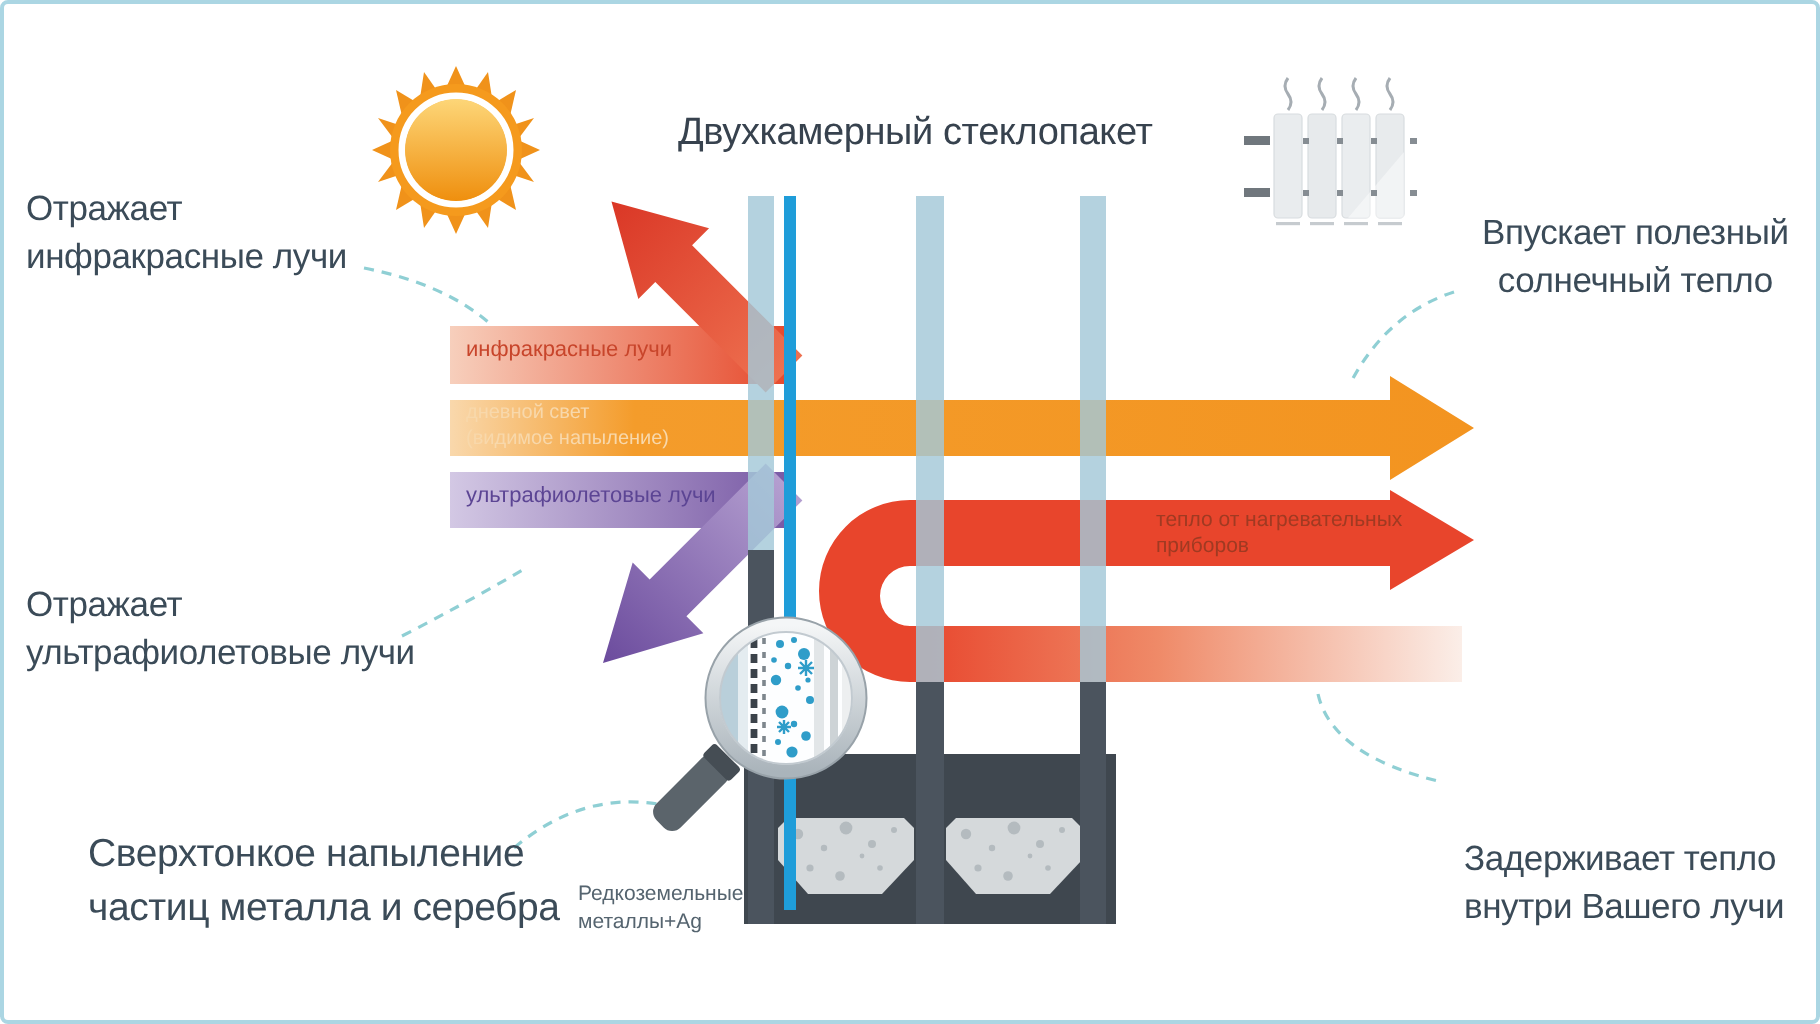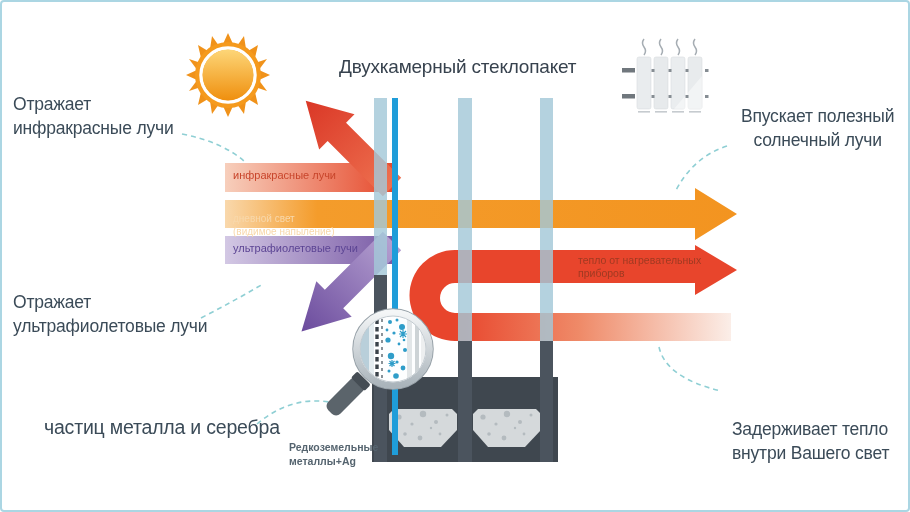--- a/index.html
+++ b/index.html
@@ -11,24 +11,24 @@
   .t{position:absolute;color:#3b4b58;font-size:17.5px;line-height:24px;letter-spacing:-0.2px;z-index:10;}
   .t div{white-space:nowrap;}
   #title{left:339px;top:55px;font-size:19px;color:#37424e;}
   #reflect-ir{left:13px;top:92px;}
   #reflect-uv{left:13px;top:290px;}
   #coating-note{left:44px;top:414px;font-size:19.5px;line-height:27px;}
   #sunlight-note{left:741px;top:104px;text-align:center;}
   #heat-note{left:732px;top:382px;margin-top:35px;}
   .bar-label{position:absolute;z-index:10;white-space:nowrap;}
   #ir-label{left:233px;top:169px;font-size:11px;color:#c8452b;}
-  #day-label{left:233px;top:201px;font-size:10px;line-height:12.5px;color:#f8d8ab;margin-top:12px;}
+  #day-label{left:233px;top:201px;font-size:10px;line-height:12.5px;color:#f8d8ab;}
   #uv-label{left:233px;top:242px;font-size:11px;color:#5c4594;}
   #heat-label{left:578px;top:254px;font-size:10.5px;line-height:13px;color:#a03a22;}
-  #rare-earth{left:289px;top:441px;font-size:10.5px;line-height:13.5px;color:#55646f;font-weight:bold;}
+  #rare-earth{left:289px;top:441px;font-size:10.5px;line-height:13.5px;color:#55646f;}
 </style>
 </head>
 <body>
 
 <div id="stage">
   <div id="frame-border"></div>
 
   <svg class="layer" width="910" height="512" viewBox="0 0 910 512">
     <defs>
       <linearGradient id="gIR" x1="0" y1="0" x2="1" y2="0">
@@ -232,29 +232,30 @@
 
   <div class="t" id="reflect-ir">
     <div>Отражает</div>
     <div>инфракрасные лучи</div>
   </div>
   <div class="t" id="reflect-uv">
     <div>Отражает</div>
     <div>ультрафиолетовые лучи</div>
   </div>
   <div class="t" id="coating-note">
+    <div>Сверхтонкое напыление</div>
     <div>частиц металла и серебра</div>
   </div>
   <div class="t" id="sunlight-note">
     <div>Впускает полезный</div>
-    <div>солнечный лучи</div>
+    <div>солнечный тепло</div>
   </div>
   <div class="t" id="heat-note">
     <div>Задерживает тепло</div>
-    <div>внутри Вашего свет</div>
+    <div>внутри Вашего лучи</div>
   </div>
 
   <div class="bar-label" id="ir-label">инфракрасные лучи</div>
   <div class="bar-label" id="day-label">
     <div>дневной свет</div>
     <div>(видимое напыление)</div>
   </div>
   <div class="bar-label" id="uv-label">ультрафиолетовые лучи</div>
   <div class="bar-label" id="heat-label">
     <div>тепло от нагревательных</div>

